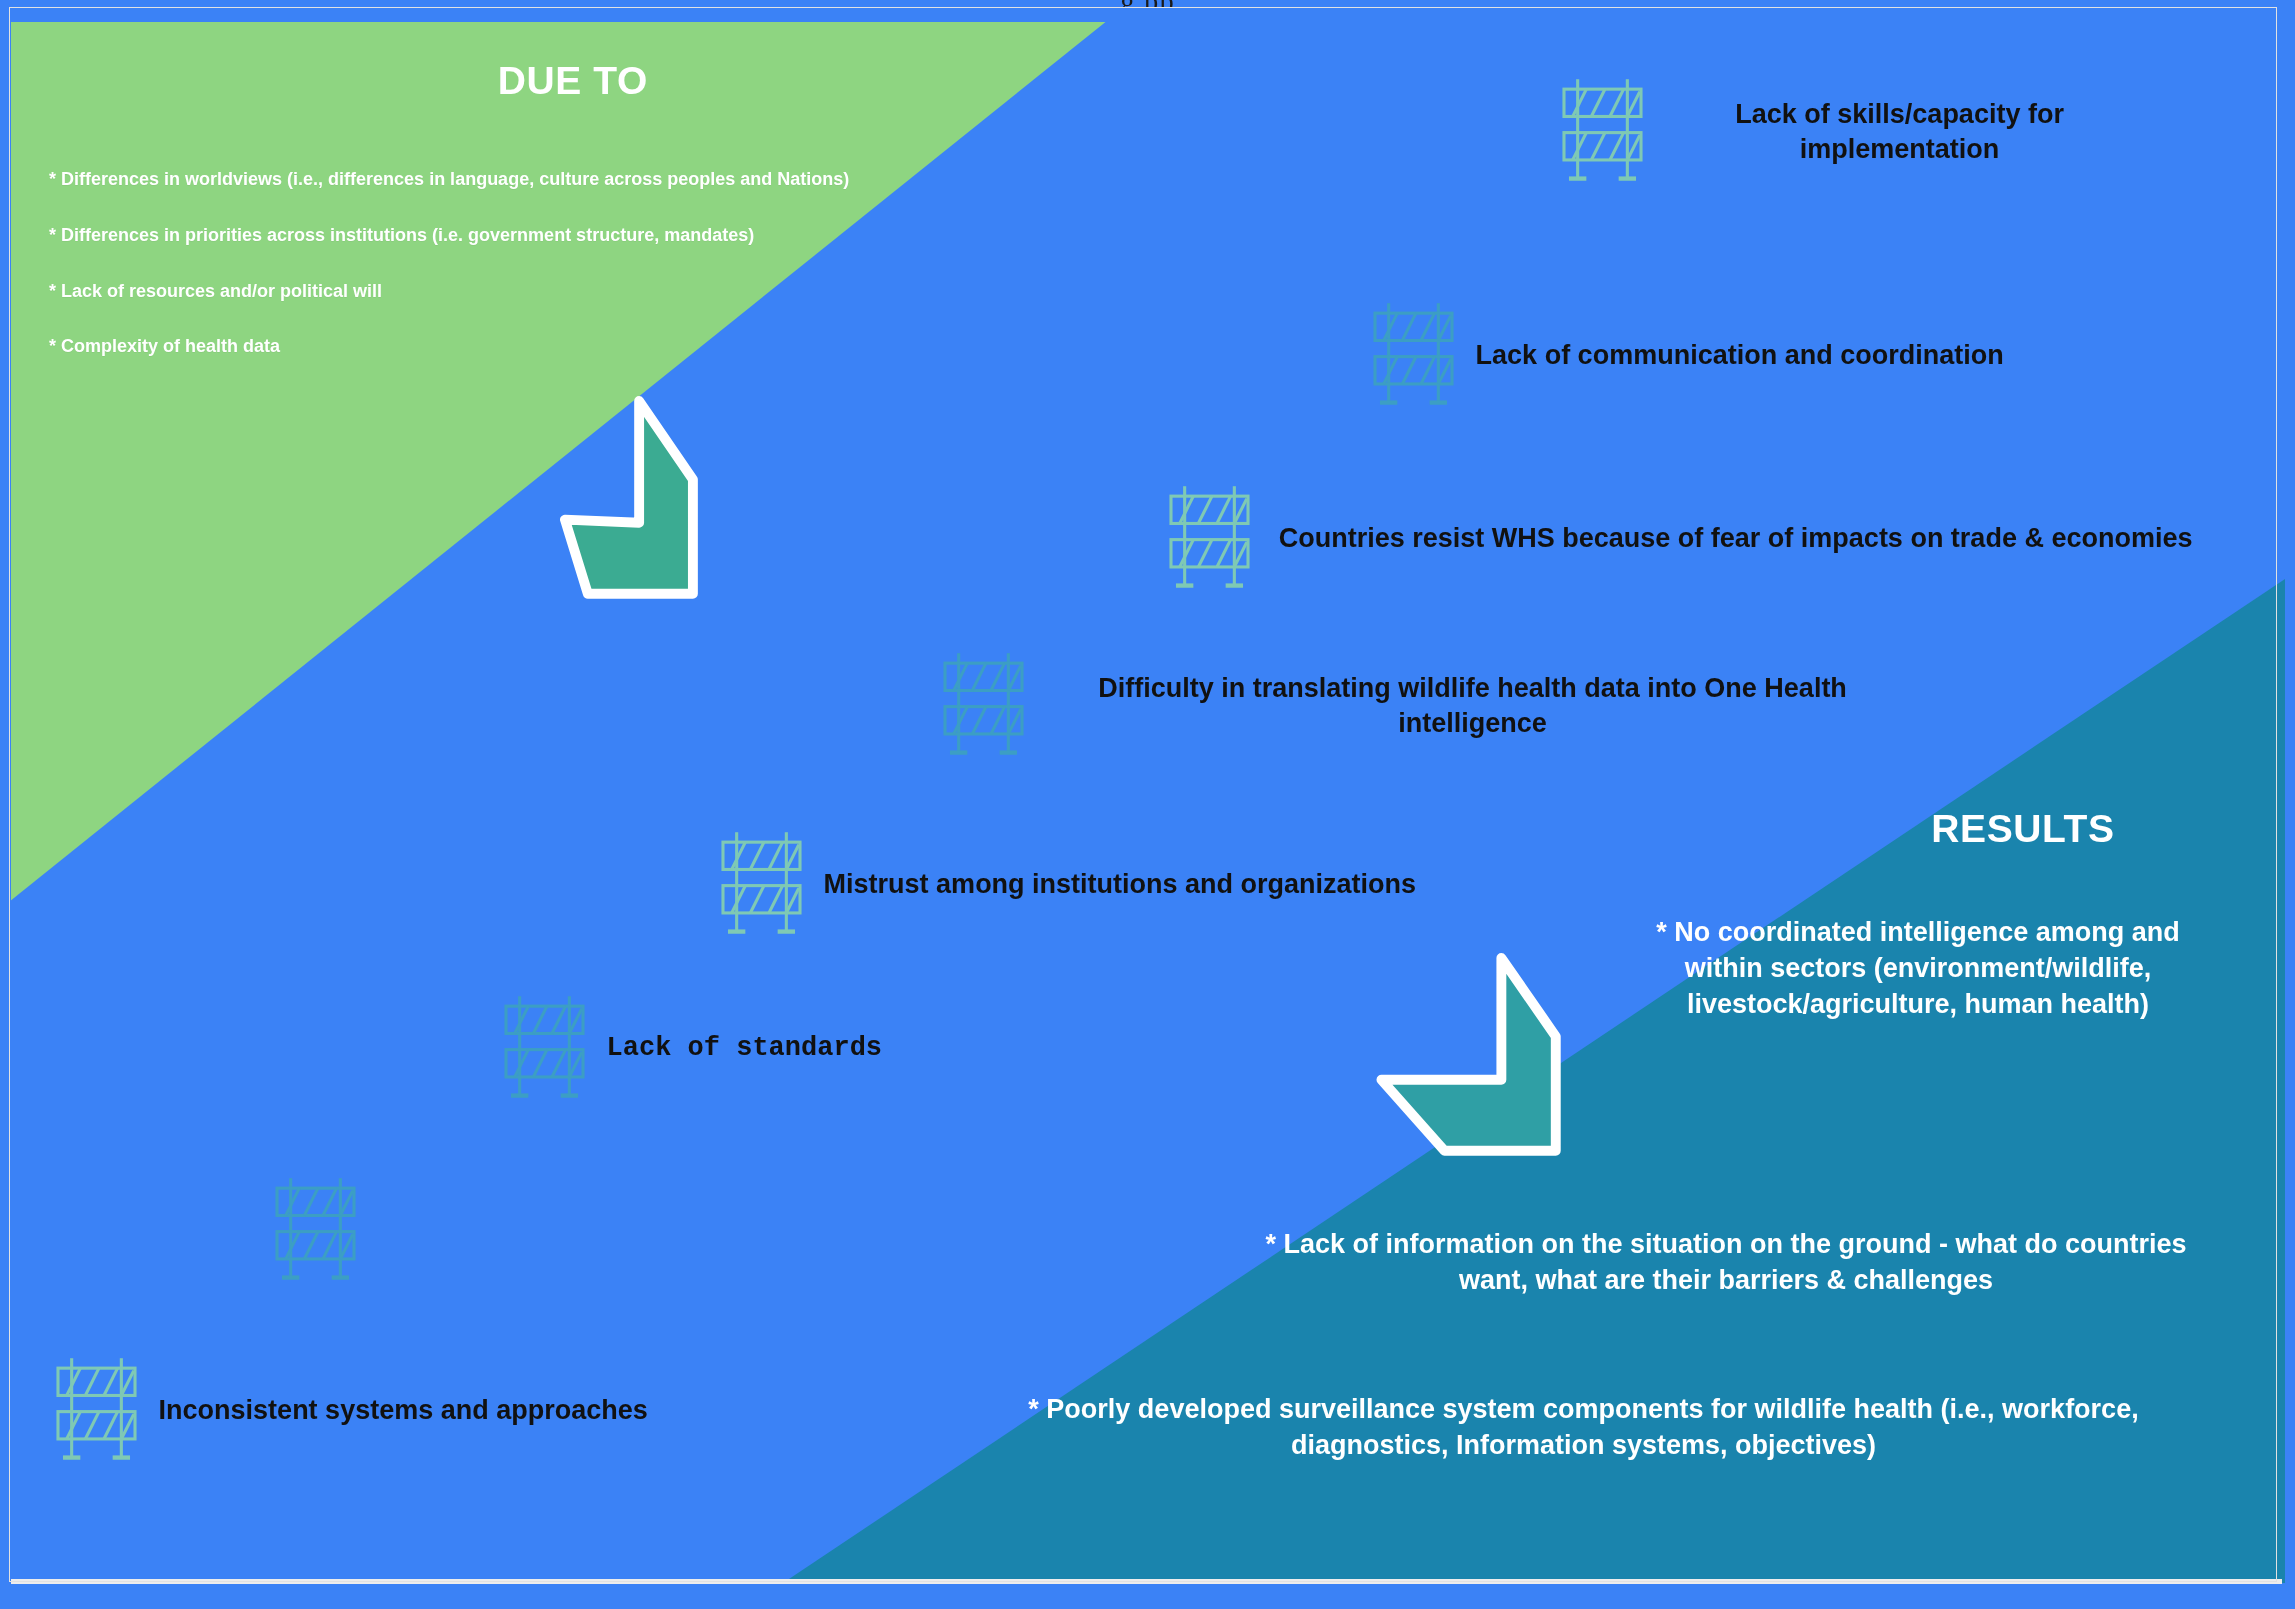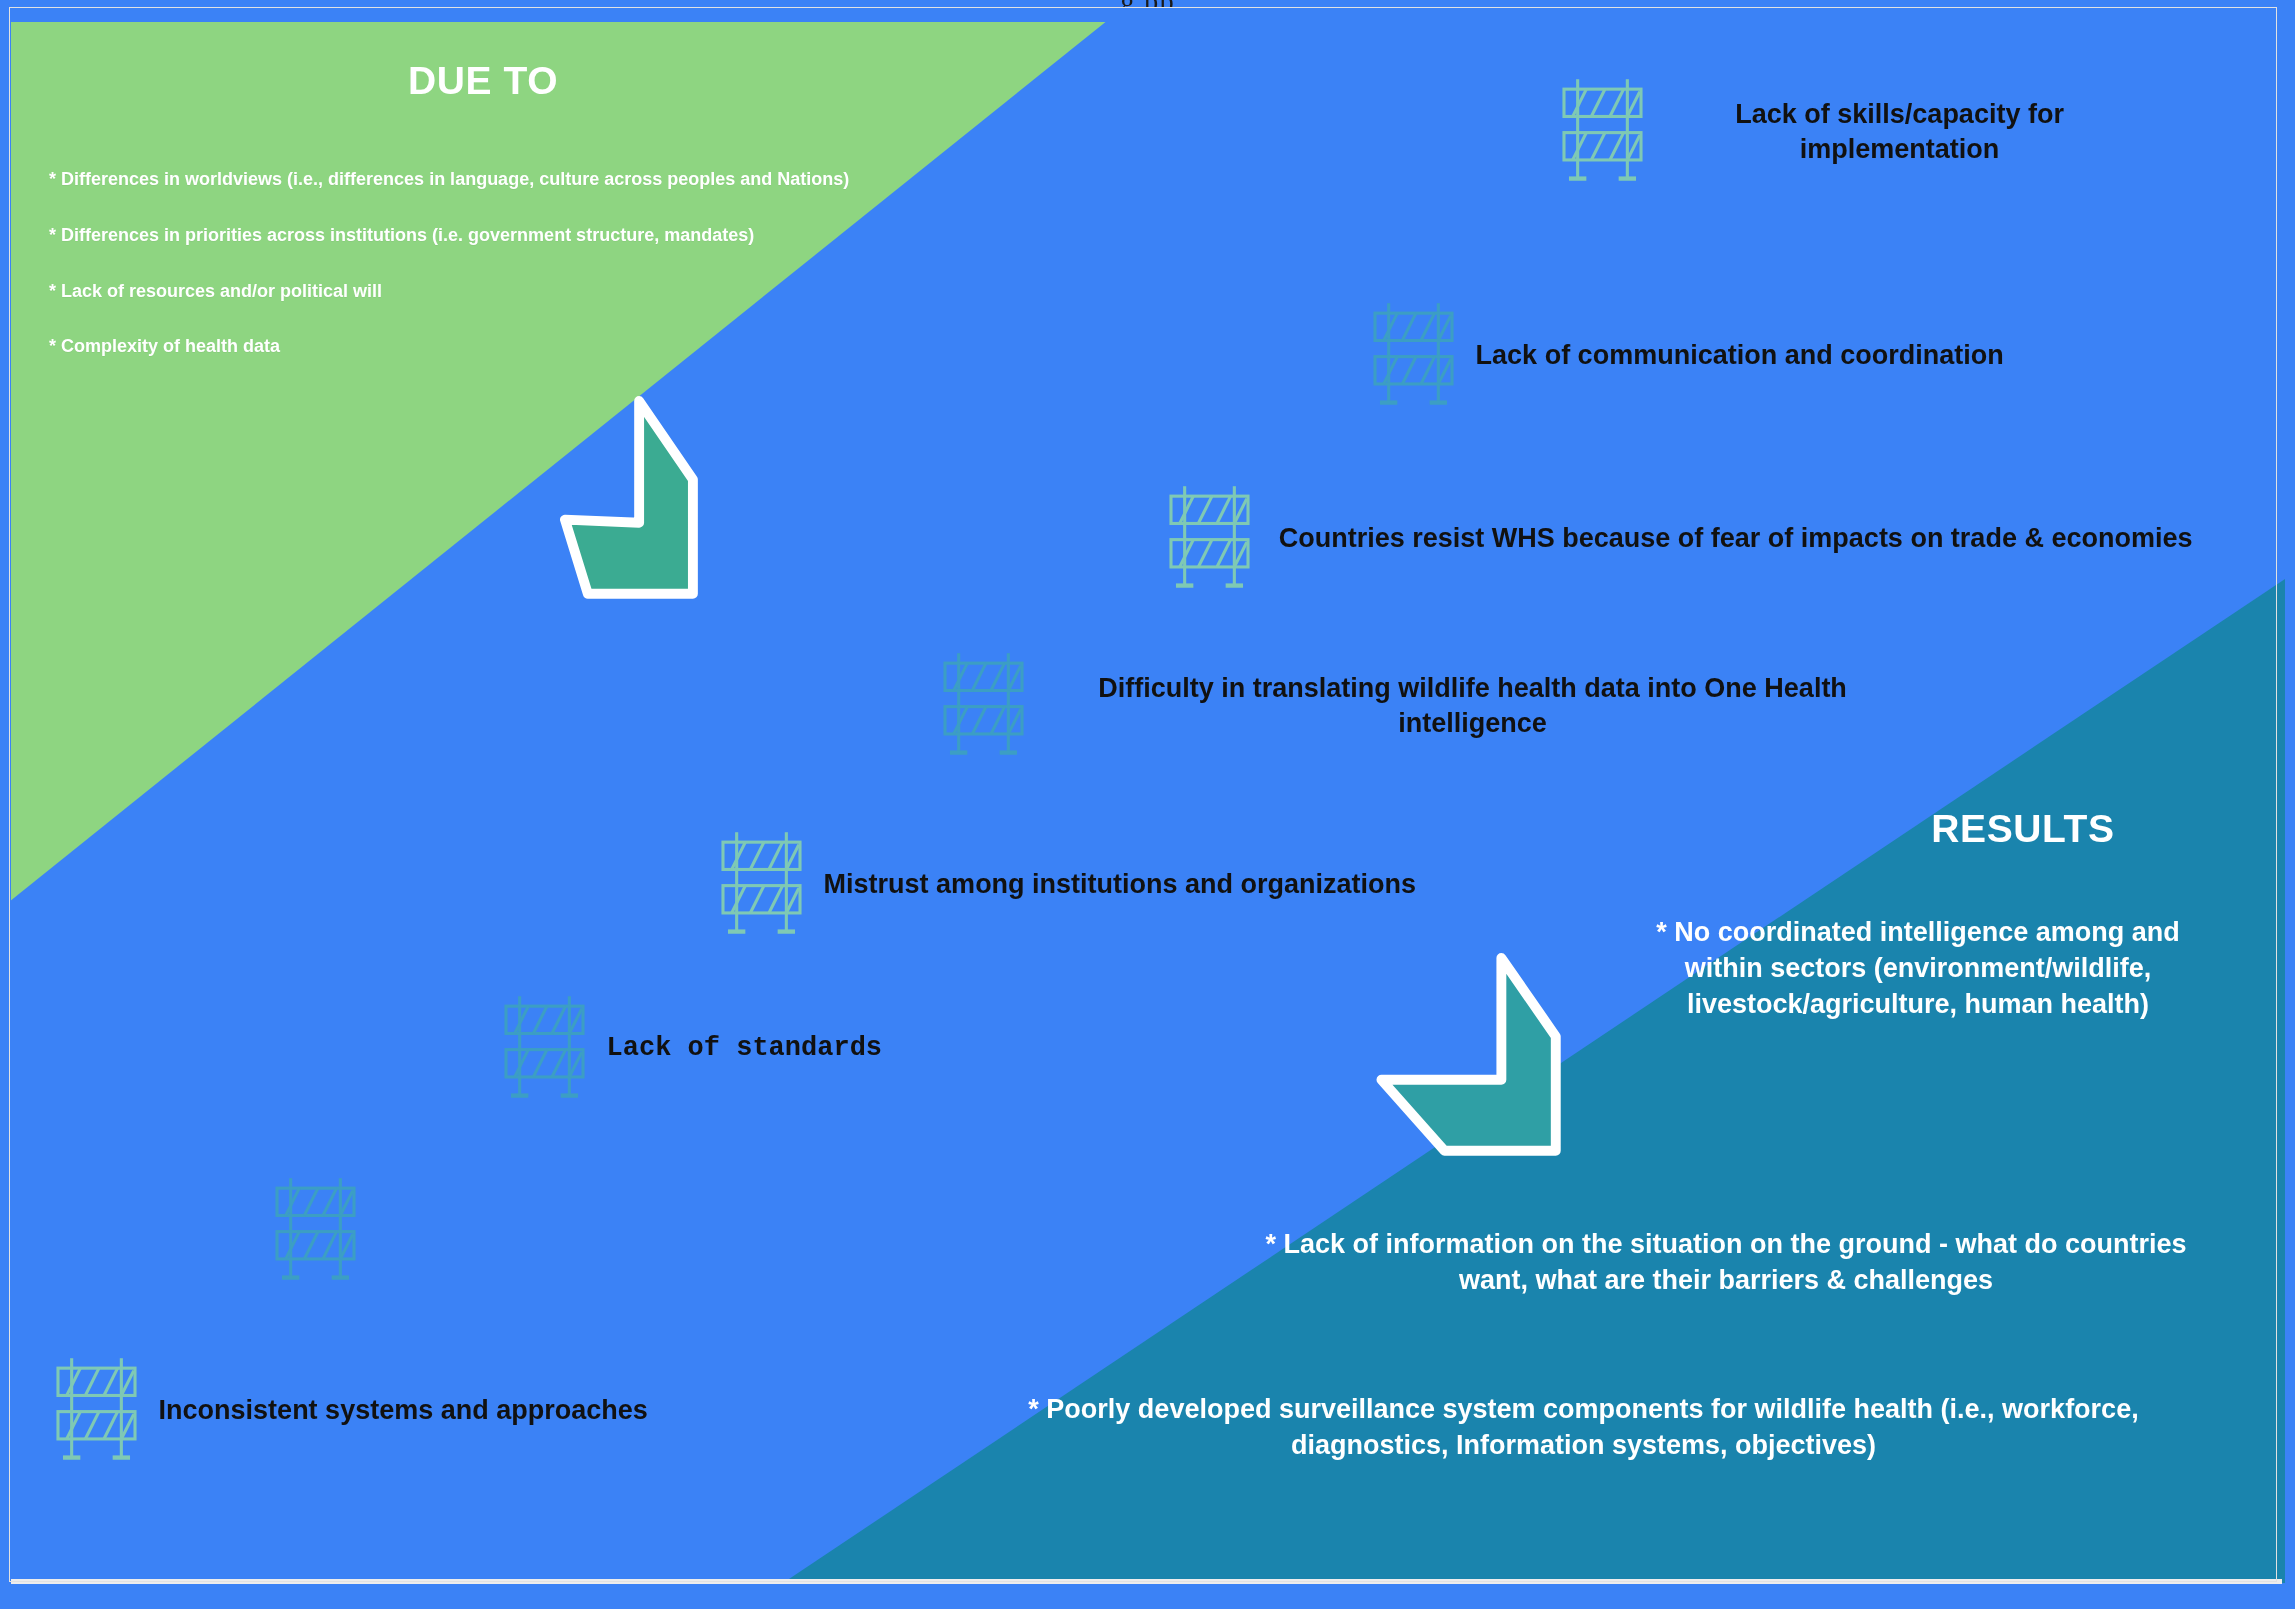--- a/index.html
+++ b/index.html
@@ -62,24 +62,24 @@
     left: 10.5px;
     top: 21.7px;
     width: 1417px;
     height: 879px;
     background: #8ed581;
     clip-path: polygon(0% 0%, 77.3% 0%, 0% 100%);
     z-index: 5;
   }
   .due-to-title {
     position: absolute;
-    left: 408px;
+    left: 376px;
     top: 59px;
     width: 272px;
-    text-align: left;
+    text-align: right;
     color: #ffffff;
     font-size: 39px;
     font-weight: bold;
     letter-spacing: 0.6px;
     z-index: 12;
   }
   .green-bullets {
     position: absolute;
     left: 49px;
     top: 168px;

